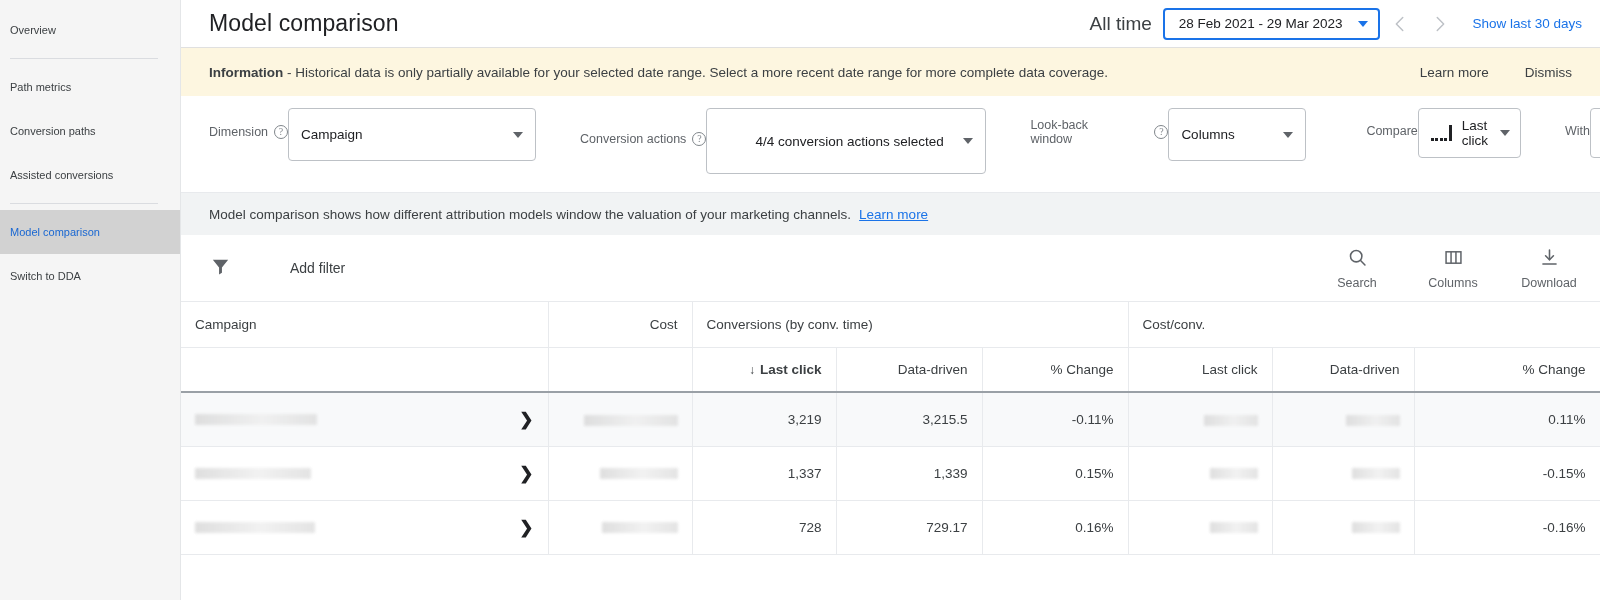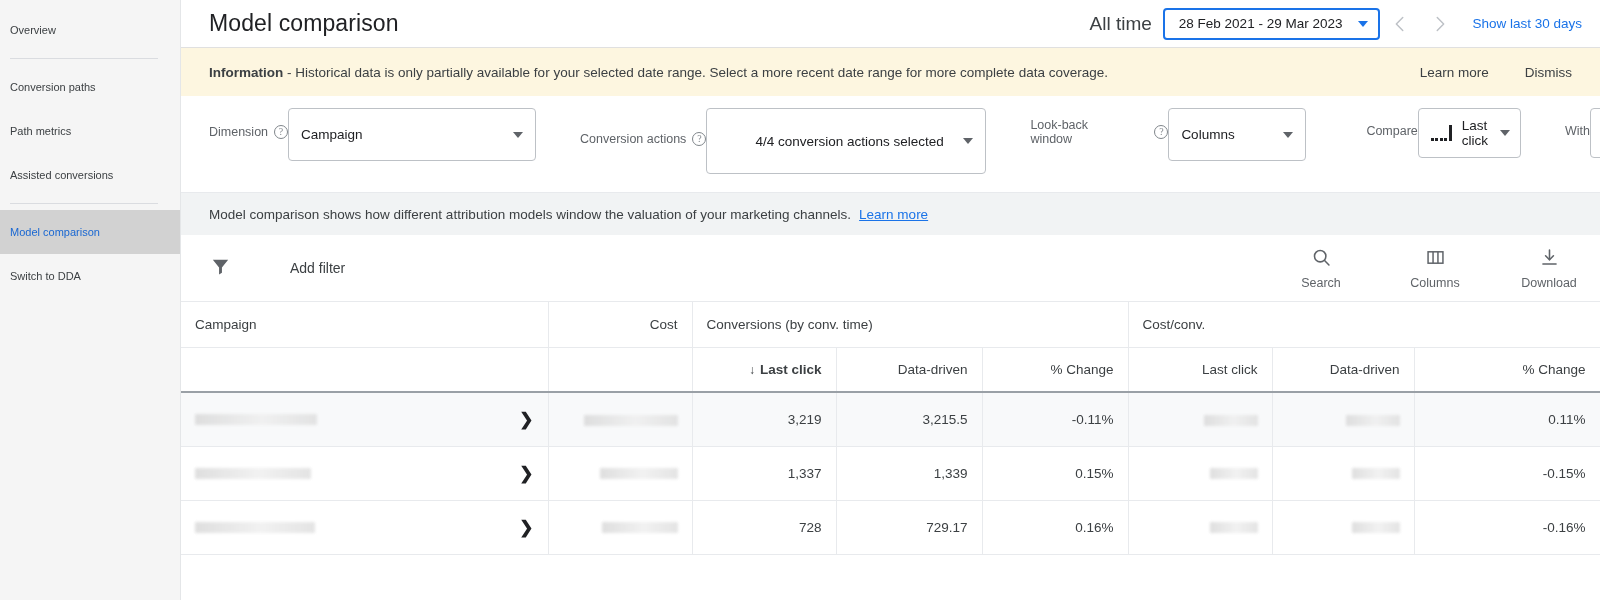--- a/index.html
+++ b/index.html
@@ -118,21 +118,21 @@
   .descrip a { color: #1a73e8; text-decoration: underline; margin-left: 8px; cursor: pointer; }
 
   
   .toolbar {
     height: 67px; min-height: 67px; display: flex; align-items: center;
     padding: 0 20px 0 28px; background: #fff;
     border-bottom: 1px solid #e8eaed;
   }
   .filter-icon { margin-right: 58px; cursor: pointer; }
   .add-filter { font-size: 14px; color: #3c4043; cursor: pointer; }
-  .tool-group { margin-left: auto; display: flex; gap: 52px; }
+  .tool-group { margin-left: auto; display: flex; gap: 34px; }
   .tool {
     display: flex; flex-direction: column; align-items: center; gap: 4px;
     cursor: pointer; color: #5f6368; width: 62px;
   }
   .tool-label { font-size: 12.5px; color: #5f6368; }
 
   
   .tablewrap { flex: 1; overflow: hidden; background: #fff; }
   table.grid { width: 100%; border-collapse: collapse; table-layout: fixed; }
   table.grid th, table.grid td {
@@ -160,24 +160,24 @@
 <body>
 
 <div class="app">
 
   <nav class="sidebar">
     <div class="nav-item">
       <span>Overview</span>
     </div>
     <div class="nav-sep"></div>
     <div class="nav-item">
+      <span>Path metrics</span>
+    </div>
+    <div class="nav-item">
       <span>Conversion paths</span>
-    </div>
-    <div class="nav-item">
-      <span>Path metrics</span>
     </div>
     <div class="nav-item">
       <span>Assisted conversions</span>
     </div>
     <div class="nav-sep"></div>
     <div class="nav-item active">
       <span>Model comparison</span>
     </div>
     <div class="nav-item">
       <span>Switch to DDA</span>

